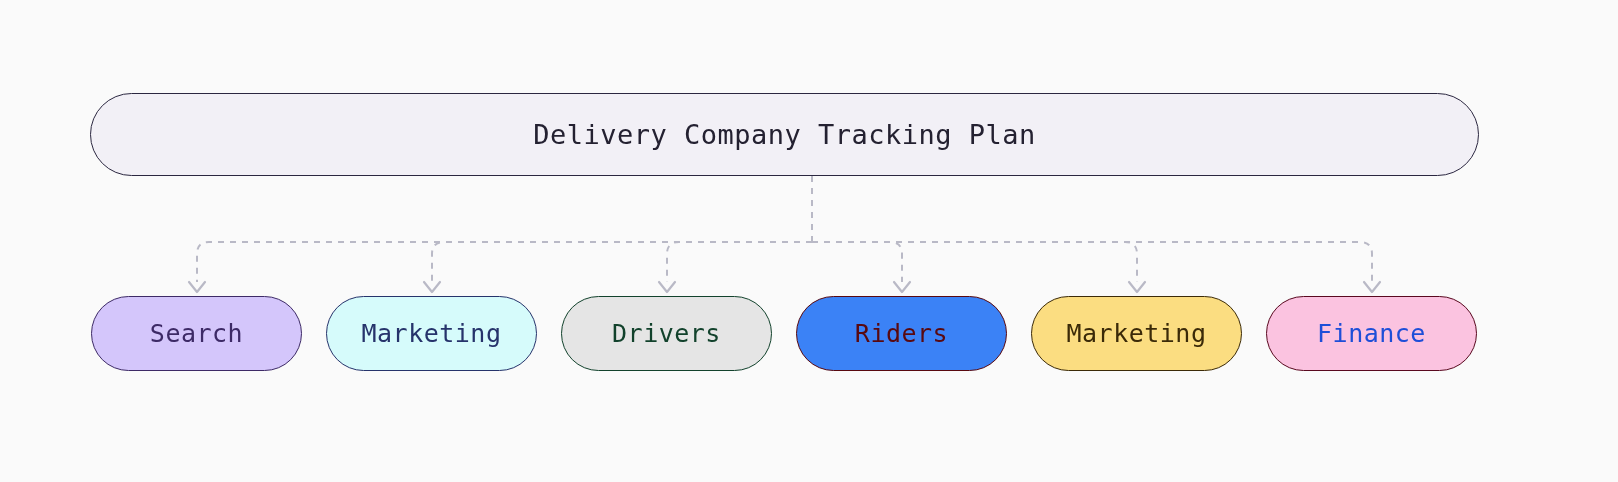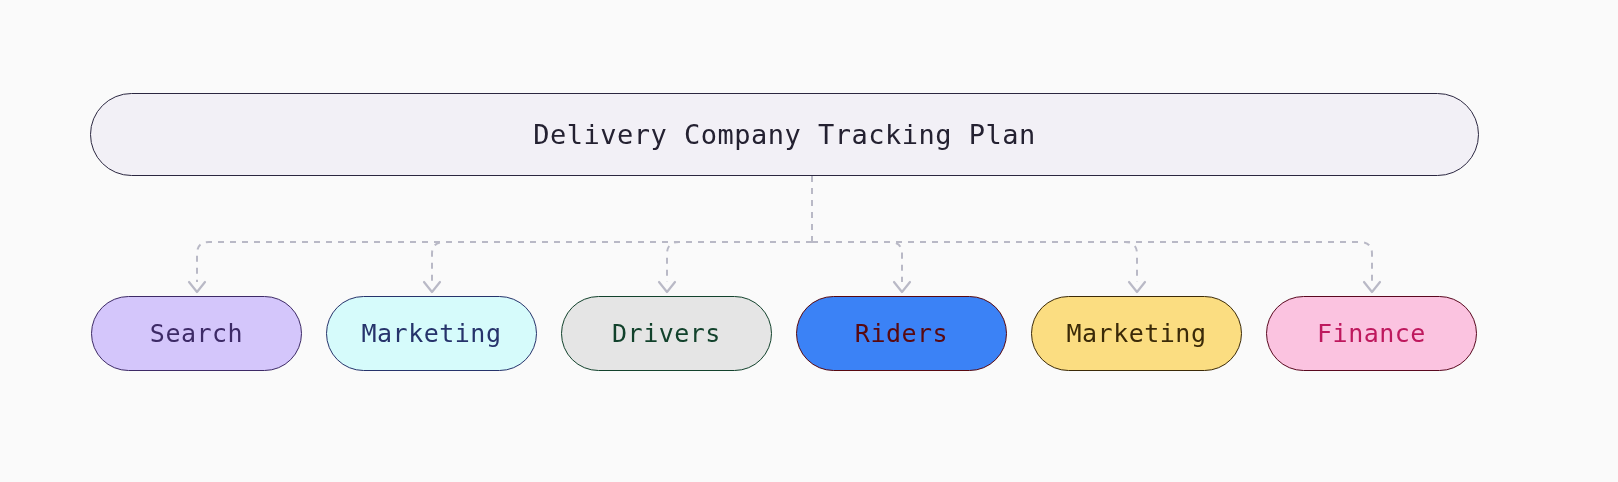--- a/index.html
+++ b/index.html
@@ -91,18 +91,18 @@
       </div>
       <div class="node leaf-node" style="left: 561px; width: 211px; background: #e5e5e5; border-color: rgb(18, 66, 44); color: rgb(18, 66, 44);">
         <span>Drivers</span>
       </div>
       <div class="node leaf-node" style="left: 796px; width: 211px; background: #3b82f6; border-color: rgb(89, 9, 15); color: rgb(89, 9, 15);">
         <span>Riders</span>
       </div>
       <div class="node leaf-node" style="left: 1031px; width: 211px; background: rgb(251, 221, 129); border-color: rgb(59, 42, 8); color: rgb(59, 42, 8);">
         <span>Marketing</span>
       </div>
-      <div class="node leaf-node" style="left: 1266px; width: 211px; background: rgb(251, 195, 224); border-color: rgb(89, 9, 31); color: #be185d;">
+      <div class="node leaf-node" style="left: 1266px; width: 211px; background: rgb(251, 195, 224); border-color: rgb(89, 9, 31); color: #1d4ed8;">
         <span>Finance</span>
       </div>
     </div>
 
 </div>
 
 </body></html>

